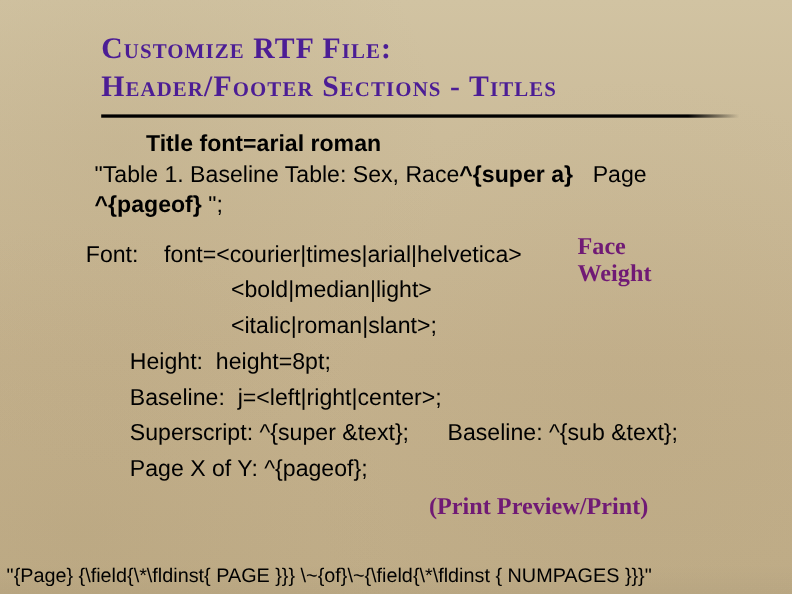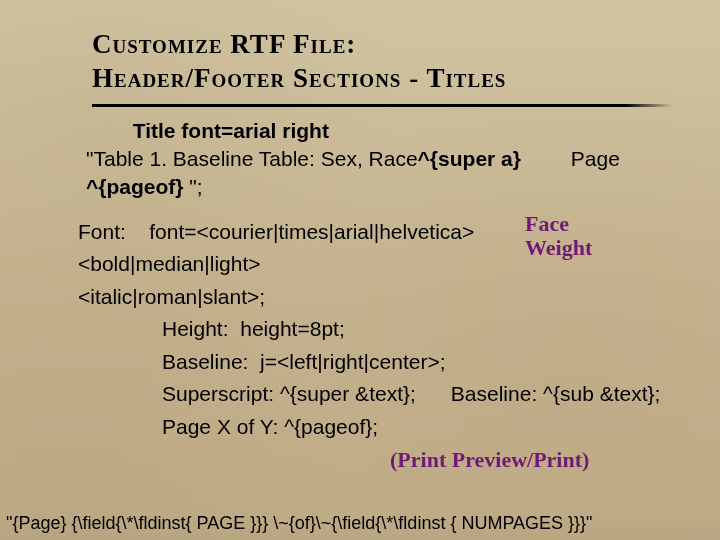--- a/index.html
+++ b/index.html
@@ -18,55 +18,55 @@
     overflow:hidden;
     box-sizing:border-box;
   }
   .heading{
     font-family:"Copperplate","Copperplate Gothic Bold","Trajan Pro",serif;
     letter-spacing:1px;
     font-variant:small-caps;
     font-weight:700;
     font-size:27px;
     line-height:1.25;
-    color:#000000;
+    color:#4c1d95;
     padding:28px 0 2px 92px;
   }
   .hr{
     margin:6px 48px 0 92px;
     height:3px;
     background:linear-gradient(90deg,#000 0 92%,rgba(0,0,0,0) 100%);
   }
   .block{
     padding:10px 60px 0 86px;
     font-size:21px;
     line-height:1.35;
   }
   .title-row .lbl{font-weight:700}
   .title-row .bold{font-weight:700}
-  .page{display:inline-block;margin-left:44px}
+  .page{display:inline-block;margin-left:12px}
   .anno{
     position:absolute;
     font-family:"Times New Roman",Times,serif;
     font-weight:700;
     color:#701a75;
     font-size:22px;
     line-height:1.1;
     text-align:left;
   }
   .anno.fws{left:525px;top:212px}
   .anno.pp{left:390px;top:448px;white-space:nowrap}
   .defs{
     padding:14px 52px 0 78px;
     font-size:21px;
     line-height:1.55;
   }
   .defs .row{display:block}
-  .ind1{margin-left:84px}
-  .ind2{}
+  .ind1{margin-left:40px}
+  .ind2{margin-left:132px}
   .codeline{
     position:absolute;
     left:6px;right:6px;bottom:6px;
     font-size:18px;
     white-space:nowrap;
     overflow:hidden;
     color:#000;
   }
 </style>
 </head>
@@ -75,21 +75,21 @@
 <div class="heading">
   <div>Customize RTF File:</div>
   <div>Header/Footer Sections - Titles</div>
 </div>
 <div class="hr"></div>
 
 <div class="block title-row">
   <div>
     &nbsp;&nbsp;&nbsp;&nbsp;&nbsp;&nbsp;&nbsp;
     <span class="lbl">Title</span>
-    <span class="bold">font=arial right</span>
+    <span class="bold">font=arial roman</span>
   </div>
   <div>
     <span>"Table 1. Baseline Table: Sex, Race</span><span class="bold">^{super a}</span>
     <span class="page">Page</span>
   </div>
   <div>
     <span class="bold">^{pageof}</span><span> ";</span>
   </div>
 </div>
 

